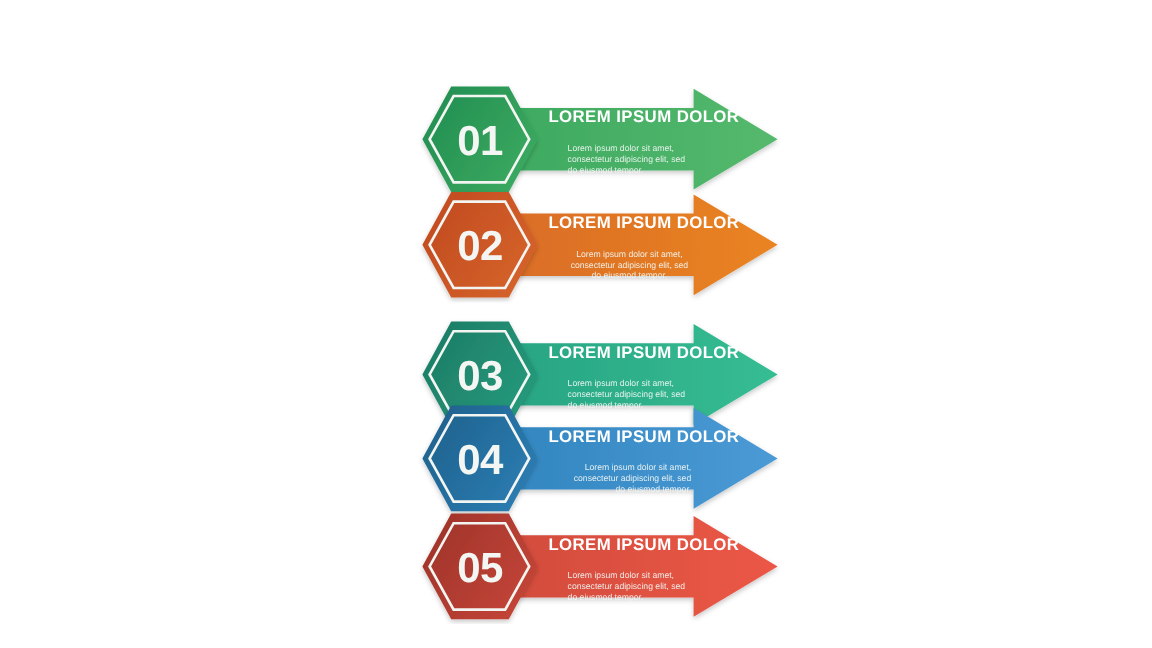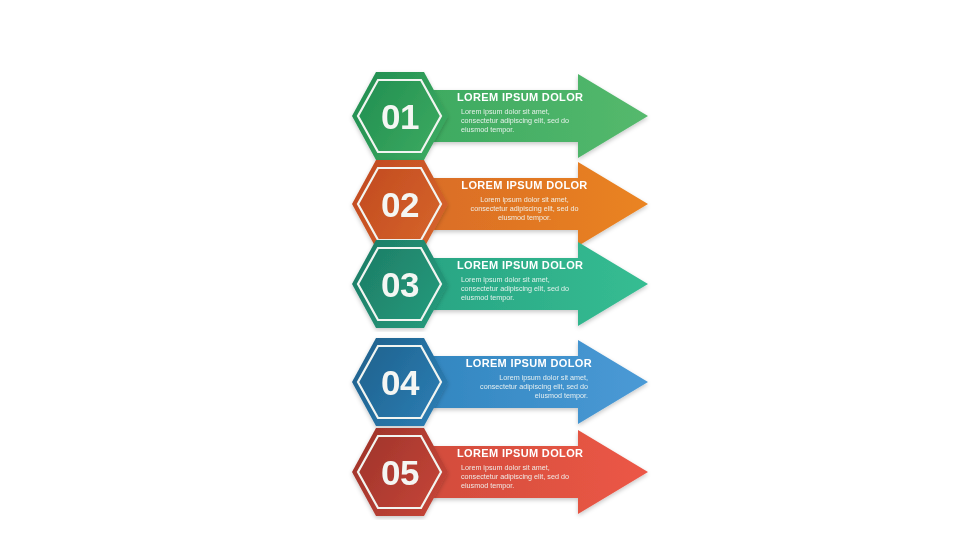--- a/index.html
+++ b/index.html
@@ -35,34 +35,34 @@
   }
   .text-block {
     position: absolute;
     top: 24px;
     left: 457px;
     width: 135px;
     pointer-events: none;
   }
   .step-title {
     font-family: "Liberation Sans", sans-serif;
-    font-size: 11px;
+    font-size: 14px;
     font-weight: bold;
     letter-spacing: 0.35px;
     color: #ffffff;
     margin: 0 0 3px 0;
     line-height: 11px;
     white-space: nowrap;
   }
   .step-desc {
     font-family: "Liberation Sans", sans-serif;
     font-size: 7.2px;
     line-height: 9.2px;
     color: #f2f7f4;
-    margin: 4px;
+    margin: 16px;
     opacity: 0.92;
   }
   .num-label {
     font-family: "Liberation Sans", sans-serif;
     font-size: 35px;
     font-weight: bold;
     fill: #f4f6f3;
     letter-spacing: -0.5px;
   }
 </style>
@@ -113,21 +113,21 @@
         <path d="M 398 22 L 578 22 L 578 6 L 648 48 L 578 90 L 578 74 L 398 74 Z" fill="url(#grad1)" filter="url(#sh1)"></path>
         <path d="M 376 4 L 424 4 L 448 48 L 424 92 L 376 92 L 352 48 Z" fill="url(#hgrad1)" filter="url(#sh1)"></path>
         <path d="M 378 12 L 421 12 L 441 48 L 421 84 L 378 84 L 358 48 Z" fill="none" stroke="#f2f5f1" stroke-width="2.2"></path>
         <text x="400" y="61" text-anchor="middle" class="num-label">02</text>
       </svg>
       <div class="text-block">
         <div class="step-title">LOREM IPSUM DOLOR</div>
         <div class="step-desc">Lorem ipsum dolor sit amet, consectetur adipiscing elit, sed do eiusmod tempor.</div>
       </div>
     </div>
-    <div class="row" style="top: 236px;">
+    <div class="row" style="top: 264px;">
       <svg width="960" height="96" viewBox="0 0 960 96">
         <defs>
           <linearGradient id="grad2" x1="0" y1="0" x2="1" y2="0">
             <stop offset="0%" stop-color="#26a282"></stop>
             <stop offset="100%" stop-color="#36bd92"></stop>
           </linearGradient>
           <linearGradient id="hgrad2" x1="0" y1="0" x2="1" y2="0.6">
             <stop offset="0%" stop-color="#1c7a64"></stop>
             <stop offset="100%" stop-color="#25987a"></stop>
           </linearGradient>

